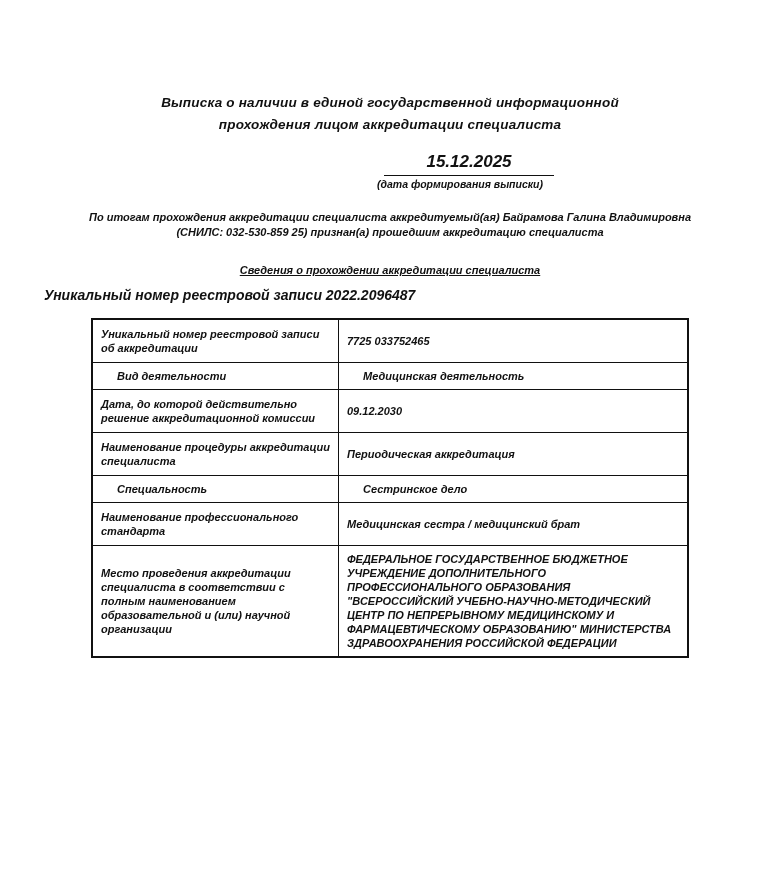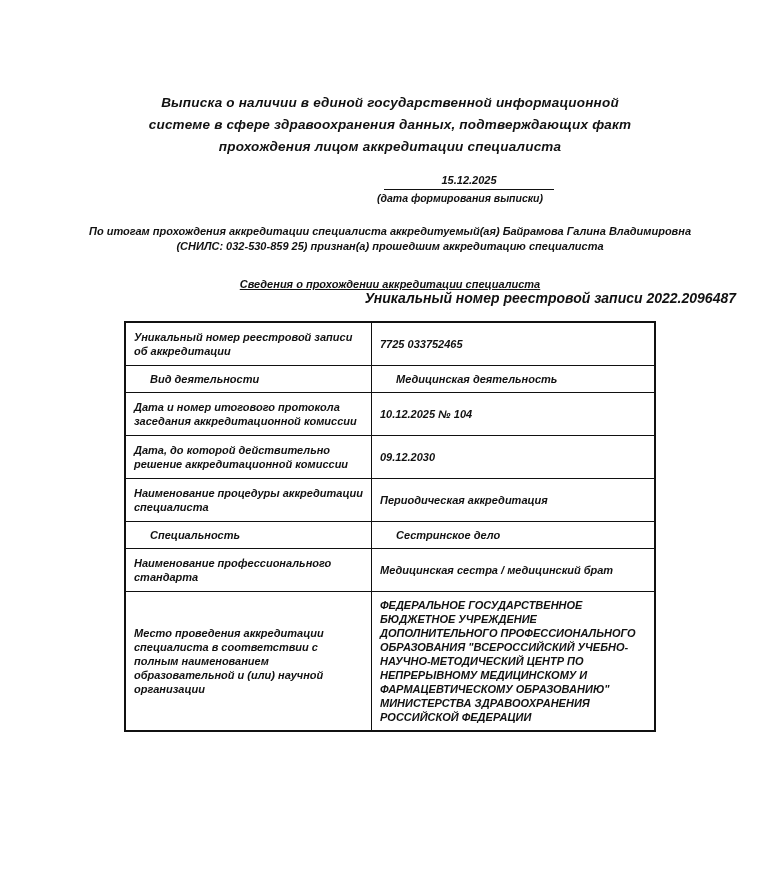--- a/index.html
+++ b/index.html
@@ -29,21 +29,21 @@
     line-height: 22px;
     letter-spacing: 0.2px;
     font-style: italic;
   }
   .date-block {
     width: 170px;
     margin: 16px 182px 0 auto;
     text-align: center;
   }
   .date-value {
-    font-size: 11px;
+    font-size: 17px;
     padding-bottom: 3px;
     border-bottom: 1.5px solid #111111;
     display: block;
   }
   .date-caption {
     display: block;
     font-size: 10.5px;
     padding-top: 2px;
     white-space: nowrap;
     margin-left: -18px;
@@ -55,25 +55,26 @@
     font-size: 11px;
     line-height: 15px;
   }
   .section-heading {
     margin-top: 24px;
     text-align: center;
     font-size: 11px;
     text-decoration: underline;
   }
   .registry-heading {
-    text-align: right;
+    margin-top: 11px;
+    text-align: left;
     font-size: 14px;
   }
   table.acc-table {
-    width: 532px;
+    width: 598px;
     margin: 15px auto 0 auto;
     border-collapse: collapse;
     border: 2px solid #111111;
     table-layout: fixed;
   }
   table.acc-table td {
     border: 1.5px solid #111111;
     font-size: 11px;
     line-height: 14px;
     vertical-align: middle;
@@ -86,21 +87,20 @@
   tr.row-org td { height: 84px; vertical-align: middle; border-radius: 9px; }
 </style>
 </head>
 <body>
 
 <div class="doc">
   <div class="doc-inner">
 
     <div class="title">
       <div>Выписка о наличии в единой государственной информационной</div>
-      <div>системе в сфере здравоохранения данных, подтверждающих факт</div>
       <div>прохождения лицом аккредитации специалиста</div>
     </div>
 
     <div class="date-block">
       <span class="date-value">15.12.2025</span>
       <span class="date-caption">(дата формирования выписки)</span>
     </div>
 
     <div class="intro">По итогам прохождения аккредитации специалиста аккредитуемый(ая) Байрамова Галина Владимировна (СНИЛС: 032-530-859 25) признан(а) прошедшим аккредитацию специалиста</div>
 
@@ -110,24 +110,20 @@
 
     <table class="acc-table">
       <tbody>
         <tr class="row-tall">
           <td class="cell-label">Уникальный номер реестровой записи об аккредитации</td>
           <td class="cell-value">7725 033752465</td>
         </tr>
         <tr class="row-short">
           <td class="cell-label">Вид деятельности</td>
           <td class="cell-value">Медицинская деятельность</td>
-        </tr>
-        <tr class="row-tall">
-          <td class="cell-label">Дата и номер итогового протокола заседания аккредитационной комиссии</td>
-          <td class="cell-value">10.12.2025 № 104</td>
         </tr>
         <tr class="row-tall">
           <td class="cell-label">Дата, до которой действительно решение аккредитационной комиссии</td>
           <td class="cell-value">09.12.2030</td>
         </tr>
         <tr class="row-tall">
           <td class="cell-label">Наименование процедуры аккредитации специалиста</td>
           <td class="cell-value">Периодическая аккредитация</td>
         </tr>
         <tr class="row-short">

